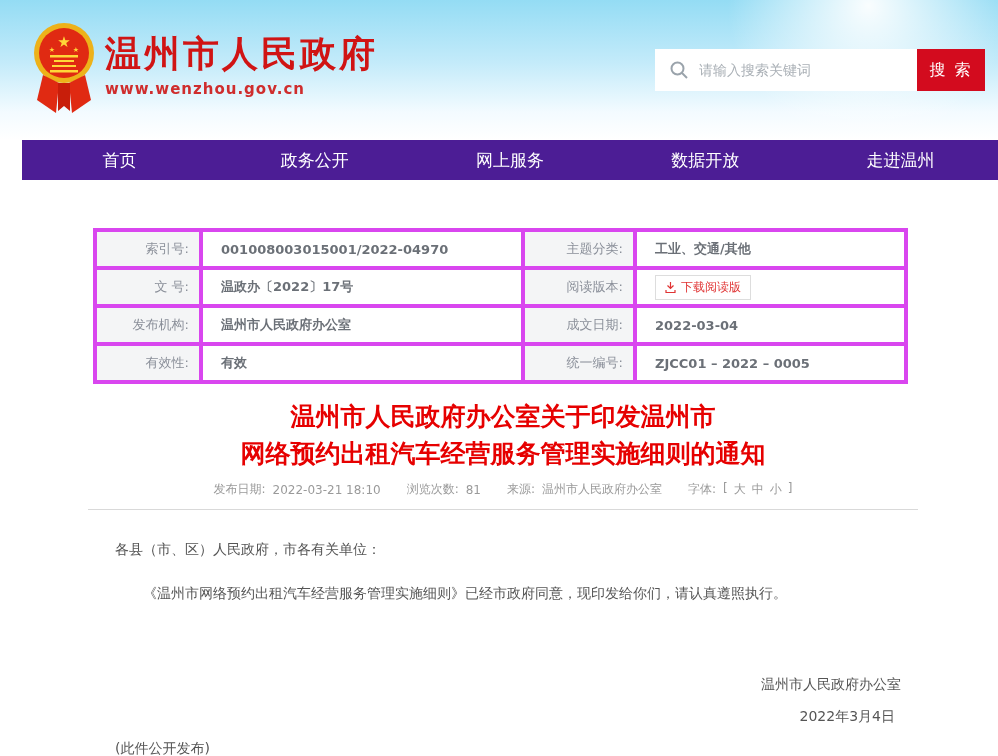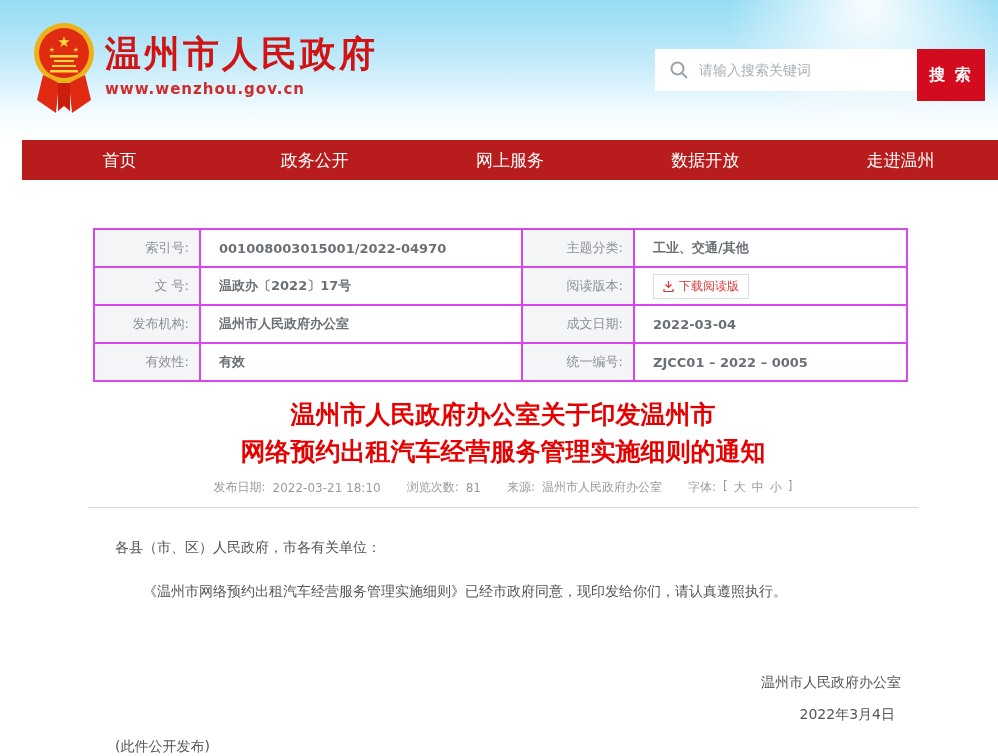--- a/index.html
+++ b/index.html
@@ -15,32 +15,32 @@
   .brand-text { margin-left:10px; padding-top:14px; }
   .site-name { font-size:36px; font-weight:bold; color:#d01414; letter-spacing:3px; line-height:40px; }
   .site-url { margin-top:6px; font-size:15px; font-weight:bold; color:#cf2d2d; letter-spacing:1px; }
   .search { position:absolute; left:655px; top:49px; display:flex; }
   .search-box { position:relative; }
   .search-input { width:262px; height:42px; border:none; outline:none; background:#fff;
     padding:0 10px 0 44px; font-size:14px; color:#333;
     font-family:"DejaVu Sans","Liberation Sans",sans-serif; }
   .search-input::placeholder { color:#aab0b6; }
   .search-icon { position:absolute; left:14px; top:11px; }
-  .search-btn { width:68px; height:52px; border:none; background:#d30b1e; color:#fff;
-    font-size:16px; font-weight:bold; letter-spacing:2px; cursor:pointer;
+  .search-btn { width:68px; height:42px; border:none; background:#d30b1e; color:#fff;
+    font-size:16px; font-weight:normal; letter-spacing:2px; cursor:pointer;
     font-family:"DejaVu Sans","Liberation Sans",sans-serif; }
 
   
-  .nav { margin-left:22px; width:976px; height:40px; background:#b91c1c; display:flex; }
+  .nav { margin-left:22px; width:976px; height:40px; background:#4c1d95; display:flex; }
   .nav-item { flex:1; text-align:center; line-height:40px; color:#fff; font-size:17px; cursor:pointer; }
 
   
   .content { width:820px; margin-left:93px; }
   table.doc-info { width:815px; margin-top:48px; border-collapse:collapse; }
-  table.doc-info td { border:2px solid #d946ef; height:38px; font-size:13px; }
+  table.doc-info td { border:4px solid #d946ef; height:38px; font-size:13px; }
   td.lbl { background:#f4f5f6; color:#8a8f99; text-align:right; padding-right:10px; white-space:nowrap; }
   td.lbl-l { width:106px; } td.lbl-r { width:112px; }
   td.val { color:#6b7077; font-weight:bold; padding-left:18px; }
   td.val-l { width:322px; }
   .dl-btn { display:inline-flex; align-items:center; gap:5px; border:1px solid #ddd; background:#fff;
     padding:3px 9px; color:#e03333; font-size:12px; font-weight:normal; cursor:pointer;
     font-family:Liberation Mono, monospace; }
 
   .doc-title { margin-top:14px; text-align:center; color:#e60000; font-weight:bold;
     font-size:25px; line-height:37px; }

